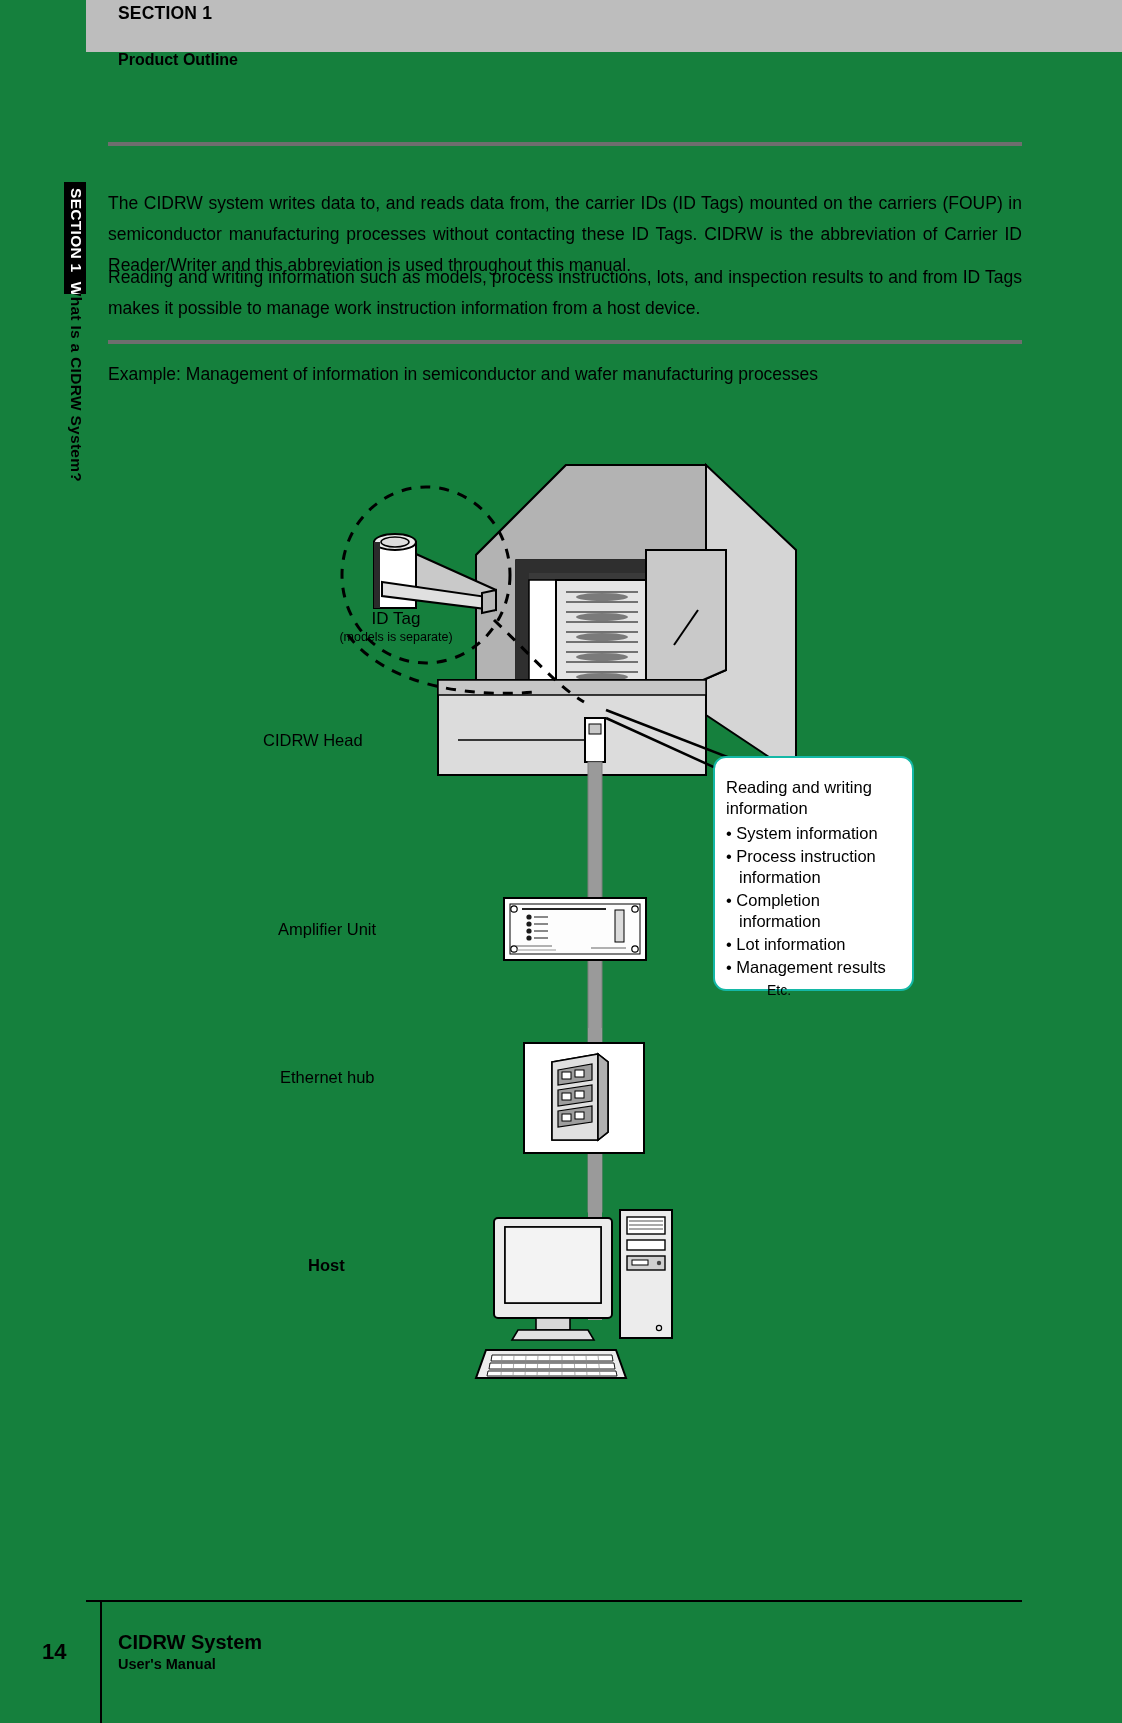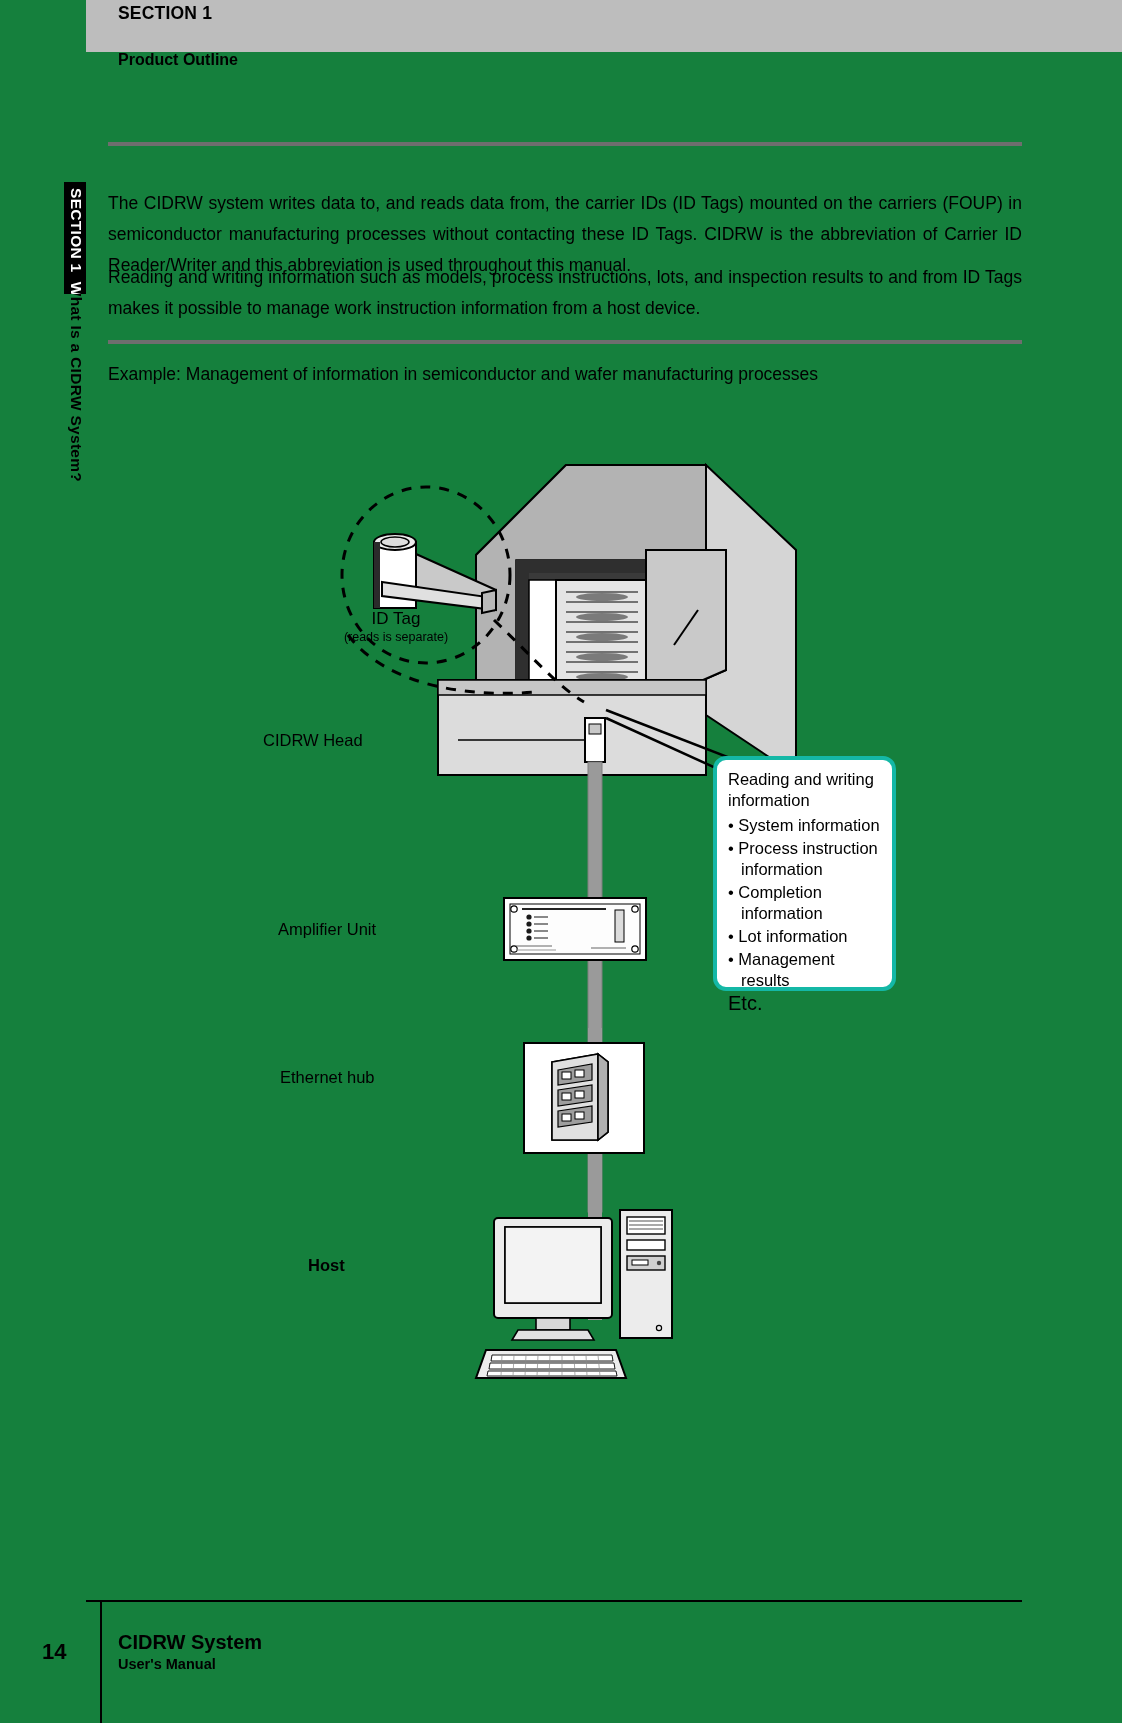--- a/index.html
+++ b/index.html
@@ -160,48 +160,49 @@
     display: block;
     font-size: 12.5px;
     line-height: 16px;
   }
 
   
   .callout {
     position: absolute;
     left: 713px;
     top: 756px;
-    width: 183px;
+    width: 201px;
     height: 235px;
-    border: 4px solid #14b8a6;
+    border: 2px solid #14b8a6;
     border-radius: 13px;
     background: #fff;
     box-sizing: border-box;
-    padding: 9px 8px 6px 11px;
+    padding: 19px 8px 6px 11px;
   }
   .callout .co-head {
     font-size: 16.5px;
     line-height: 21px;
   }
   .callout ul {
     margin: 4px 0 0 0;
     padding: 0;
     list-style: none;
   }
   .callout li {
     font-size: 16.5px;
     line-height: 21px;
     padding-left: 13px;
     text-indent: -13px;
     margin-bottom: 2px;
   }
   .callout .co-etc {
-    font-size: 20px;
+    font-size: 14px;
     line-height: 21px;
     margin-top: 2px;
+    margin-left: 41px;
   }
 
   
   .foot-rule {
     position: absolute;
     left: 86px;
     top: 1600px;
     width: 936px;
     height: 2px;
     background: #000;
@@ -426,21 +427,21 @@
         <line x1="464" y1="925" x2="463" y2="946"></line>
         <line x1="476" y1="925" x2="476" y2="946"></line>
         <line x1="488" y1="925" x2="489" y2="946"></line>
         <line x1="500" y1="925" x2="501" y2="946"></line>
         <line x1="512" y1="925" x2="514" y2="946"></line>
       </g>
     </svg>
 
     <div class="dlabel idtag" style="left:225px; top:178px; width:170px;">
       <span>ID Tag</span>
-      <span class="sub">(reads is separate)</span>
+      <span class="sub">(models is separate)</span>
     </div>
 
     <div class="dlabel" style="left:177px; top:300px;text-align:center;">CIDRW Head</div>
     <div class="dlabel" style="left:192px; top:489px;">Amplifier Unit</div>
     <div class="dlabel" style="left:194px; top:637px;">Ethernet hub</div>
     <div class="dlabel" style="left:222px; top:825px;font-weight:bold;">Host</div>
   </div>
 
   <div class="callout">
     <div class="co-head">

